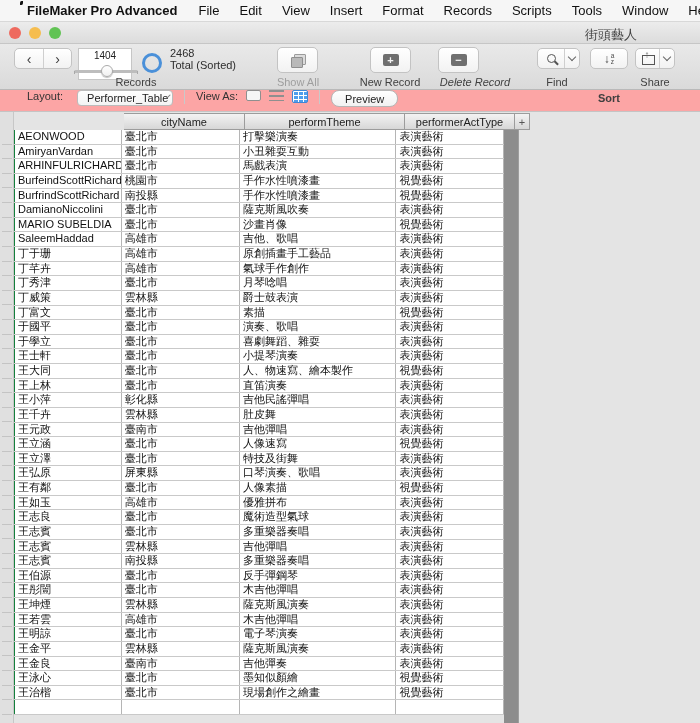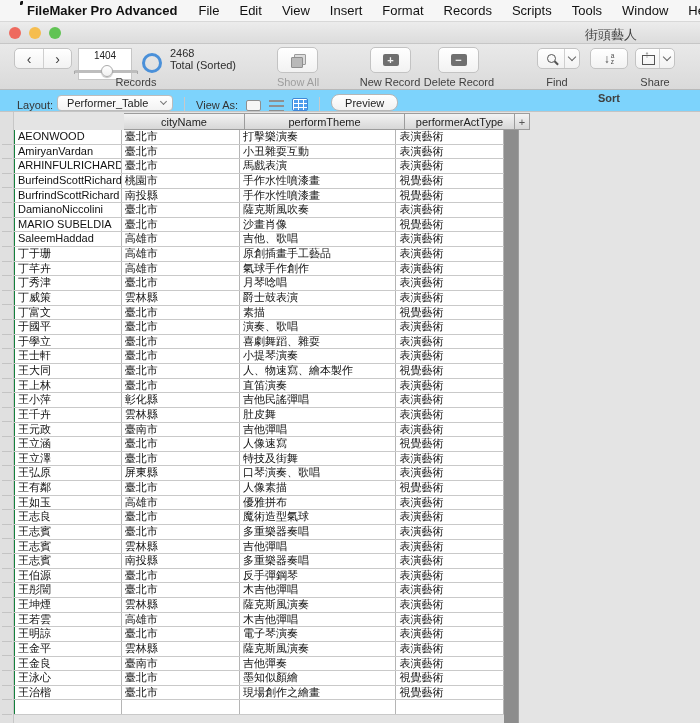--- a/index.html
+++ b/index.html
@@ -50,21 +50,21 @@
   .pages { position:relative; width:13px; height:12px; }
   .pages::before { content:''; position:absolute; left:3px; top:0; width:10px; height:9px; border:1px solid #9b9b9b; background:#dcdcdc; border-radius:1px; }
   .pages::after { content:''; position:absolute; left:0; top:3px; width:10px; height:9px; border:1px solid #8f8f8f; background:#b9b9b9; border-radius:1px; }
   .showall-label { left:263px; top:32px; width:70px; }
 
   .newrec-btn { left:370px; top:3px; width:41px; height:26px; }
   .delrec-btn { left:438px; top:3px; width:41px; height:26px; }
   .sq-icon { width:16px; height:12px; background:#6f6f6f; border-radius:2px; color:#f2f2f2; font-size:11px; font-weight:bold;
     display:flex; align-items:center; justify-content:center; line-height:0; }
   .newrec-label { left:353px; top:32px; width:74px; }
-  .delrec-label { left:416px; top:32px; width:86px; }
+  .delrec-label { left:432px; top:32px; width:86px;font-style:italic; }
 
   .find-seg { left:537px; top:4px; height:21px; }
   .find-seg .c1 { width:26px; } .find-seg .c2 { width:15px; }
   .mag { position:relative; width:9px; height:9px; border:1.5px solid #555; border-radius:50%; }
   .mag::after { content:''; position:absolute; width:5px; height:1.6px; background:#555; transform:rotate(45deg); right:-4px; bottom:-2px; }
   .chev { width:6px; height:6px; border-right:1.5px solid #666; border-bottom:1.5px solid #666; transform:rotate(45deg); margin-top:-3px; }
   .find-label { left:536px; top:32px; width:42px; }
 
   .sort-btn { left:590px; top:4px; width:38px; height:21px; gap:1px; }
   .sort-arrow { font-size:12px; color:#4a4a4a; line-height:1; }
@@ -72,24 +72,24 @@
   .sort-label { left:588px; top:48px; width:42px;font-weight:bold; }
 
   .share-seg { left:635px; top:4px; height:21px; }
   .share-seg .c1 { width:23px; } .share-seg .c2 { width:15px; }
   .sharebox { position:relative; width:11px; height:13px; }
   .sharebox::before { content:''; position:absolute; left:0; bottom:0; width:11px; height:8px; border:1.4px solid #555; }
   .sharebox::after { content:'↑'; position:absolute; left:2.5px; top:-3px; font-size:10px; color:#555; background:transparent; }
   .share-label { left:632px; top:32px; width:46px; }
 
   
-  .layoutbar { height:22px; background:#7dd3fc; border-bottom:1px solid #c4c4c4; display:flex; align-items:flex-end;
-    padding-left:17px; font-size:11px; color:#333; }
-  .lb-dd { width:116px; height:16px; background:linear-gradient(#ffffff,#f3f3f3); border:1px solid #bcbcbc; border-radius:4px;
-    display:flex; align-items:center; justify-content:space-between; padding:0 6px 0 9px; margin-left:4px; color:#222; }
+  .layoutbar { height:22px; background:#fca5a5; border-bottom:1px solid #c4c4c4; display:flex; align-items:flex-start;
+    padding-left:27px; font-size:11px; color:#333; }
+  .lb-dd { width:96px; height:16px; background:linear-gradient(#ffffff,#f3f3f3); border:1px solid #bcbcbc; border-radius:4px;
+    display:flex; align-items:center; justify-content:space-between; padding:0 6px 0 9px; margin-left:14px; color:#222; }
   .lb-dd .chev { width:5px; height:5px; border-color:#777; }
   .lb-div { width:1px; height:14px; background:#c9c9c9; margin:0 11px; }
   .vi { margin-left:8px; }
   .vi-form { width:15px; height:11px; border:1px solid #8f8f8f; border-radius:2px; background:#f6f6f6; }
   .vi-list { width:15px; height:11px; background:repeating-linear-gradient(#8f8f8f 0 2px, transparent 2px 5px); }
   .vi-table { width:16px; height:13px; background-color:#4f9ded; border-radius:2px;
     background-image:linear-gradient(#fff 1px,transparent 1px),linear-gradient(90deg,#fff 1px,transparent 1px);
     background-size:5px 4px; border:1px solid #3f87d6; }
   .preview-btn { height:17px; padding:0 13px; background:linear-gradient(#ffffff,#f1f1f1); border:1px solid #b6b6b6;
     border-radius:8px; display:flex; align-items:center; font-size:11px; color:#222; }

